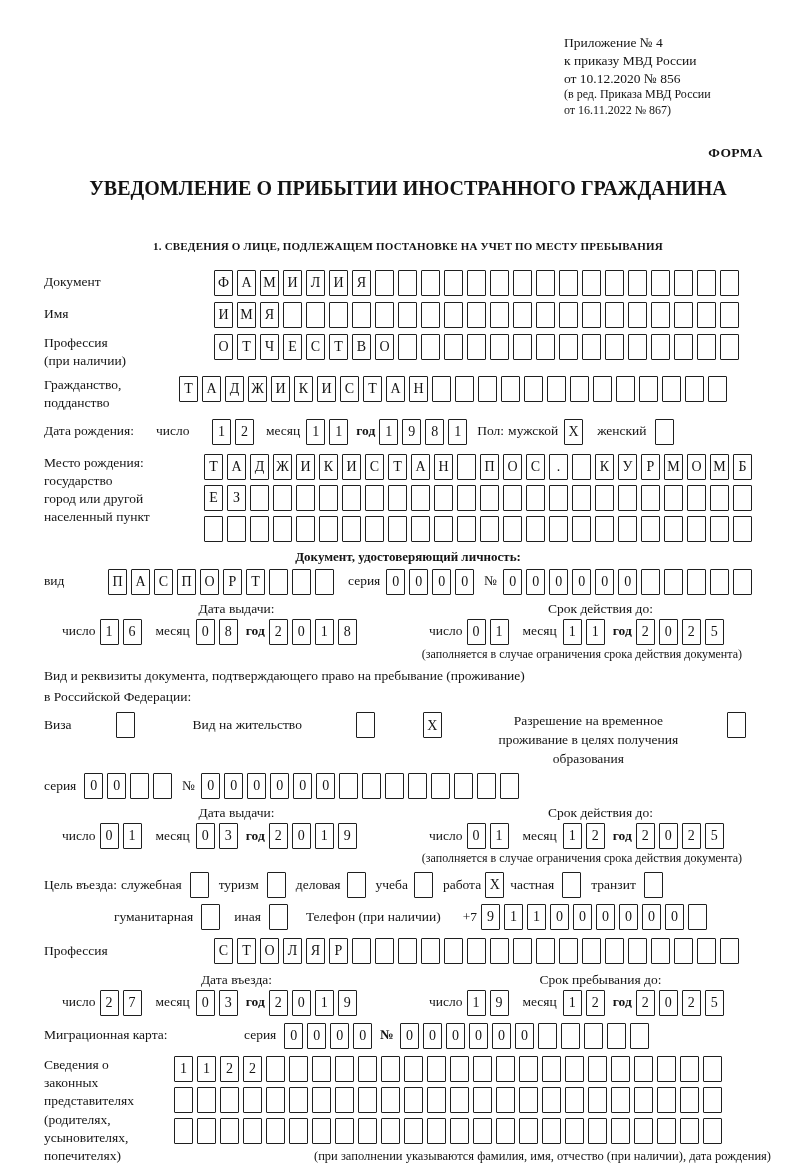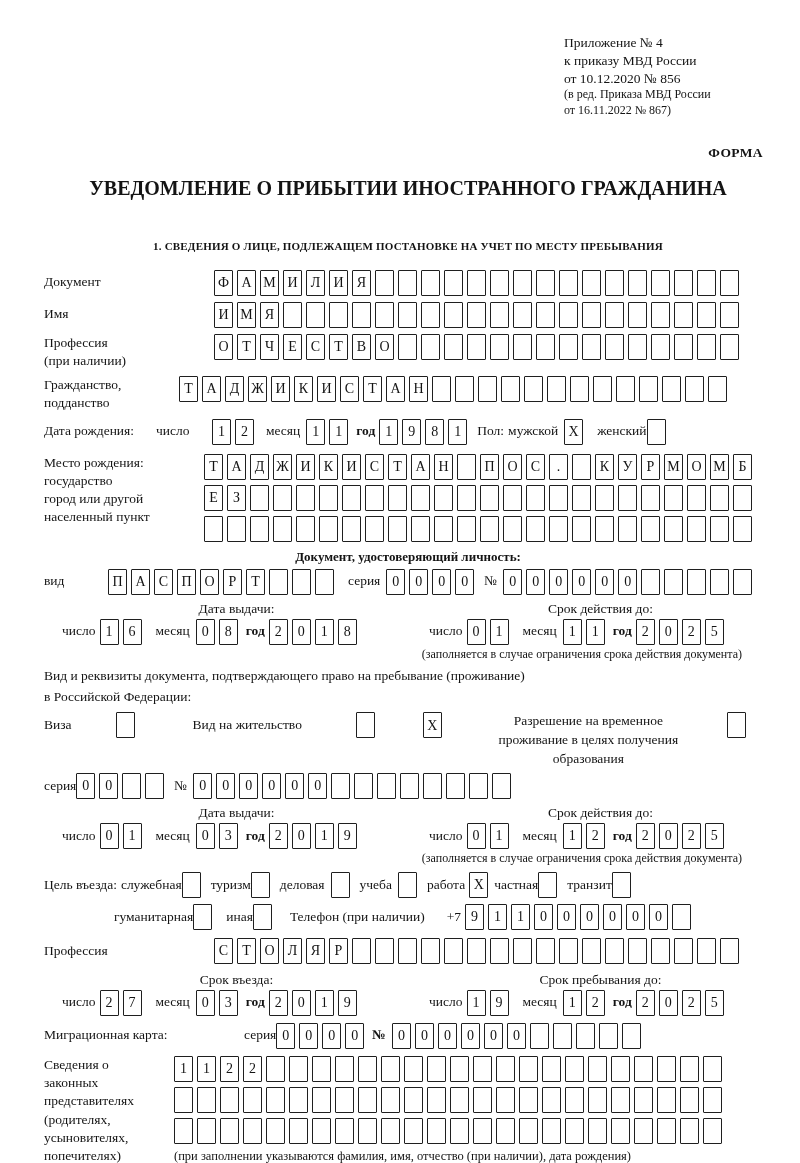--- a/index.html
+++ b/index.html
@@ -26,21 +26,21 @@
   .row { display:flex; align-items:center; margin-bottom:6px; }
   .row-top { align-items:flex-start; }
   .lbl { flex:0 0 auto; }
   .w170 { width:170px; }
   .w135 { width:135px; }
   .w160 { width:160px; }
   .w130 { width:130px; }
   .w64  { width:64px; }
   .ml4{margin-left:4px;font-weight:bold;} .ml6{margin-left:6px;} .ml8{margin-left:8px;}
   .ml10{margin-left:10px;} .ml14{margin-left:14px;} .ml18{margin-left:18px;}
-  .mr4{margin-right:4px;} .mr6{margin-right:6px;} .mr8{}
+  .mr4{margin-right:4px;} .mr6{margin-right:6px;} .mr8{margin-right:8px;}
 
   
   .hdr { width:196px; margin-left:auto; margin-right:12px; }
   .hdr div { line-height:1.32; }
   .hdr-small { font-size:12px; line-height:1.3; }
   .forma { text-align:right; padding-right:9px; font-weight:bold; margin:26px 0 14px 0; letter-spacing:.4px; }
 
   .title { text-align:center; font-weight:bold; font-size:20px; margin-bottom:39px; }
   .title div { margin-bottom:3px; }
   .title-underline { display:inline-block; width:56px; border-bottom:2.2px solid #3a3a3a; margin-left:10px; vertical-align:baseline; }
@@ -60,21 +60,21 @@
   .dates-row { display:flex; align-items:center; }
   .dgroup { display:inline-flex; align-items:center; }
   .dg-left { width:385px; padding-left:18px; }
   .note-right { text-align:right; padding-right:30px; font-size:12px; margin:2px 0 6px 0; }
 
   .plain { margin-bottom:4px; }
   .opt-row { align-items:flex-start; margin-bottom:4px;gap:40px; }
   .opt-c { display:inline-block; text-align:center; line-height:1.4; }
   .w175 { width:175px; } .w185 { width:185px; }
 
-  .note-center { font-size:12.5px; margin-top:2px; }
+  .note-center { font-size:12.5px; margin-left:140px; margin-top:2px; }
 </style>
 </head>
 <body>
 
 <div class="page">
 
   <div class="hdr">
     <div>Приложение № 4</div>
     <div>к приказу МВД России</div>
     <div>от 10.12.2020 № 856</div>
@@ -561,21 +561,21 @@
         <span class="box"></span>
         <span class="box"></span>
         <span class="box"></span>
         <span class="box"></span>
         <span class="box"></span>
         <span class="box"></span>
       </span>
   </div>
 
   <div class="dates-headings">
-    <span class="dh-left">Срок въезда:</span>
+    <span class="dh-left">Дата въезда:</span>
     <span class="dh-right">Срок пребывания до:</span>
   </div>
   <div class="dates-row" style="margin-bottom:7px;">
     <span class="dgroup dg-left">
       <span class="lbl mr4">число</span>
       <span class="boxes">
           <span class="box">2</span>
           <span class="box">7</span>
         </span>
       <span class="lbl ml10 mr6">месяц</span>

